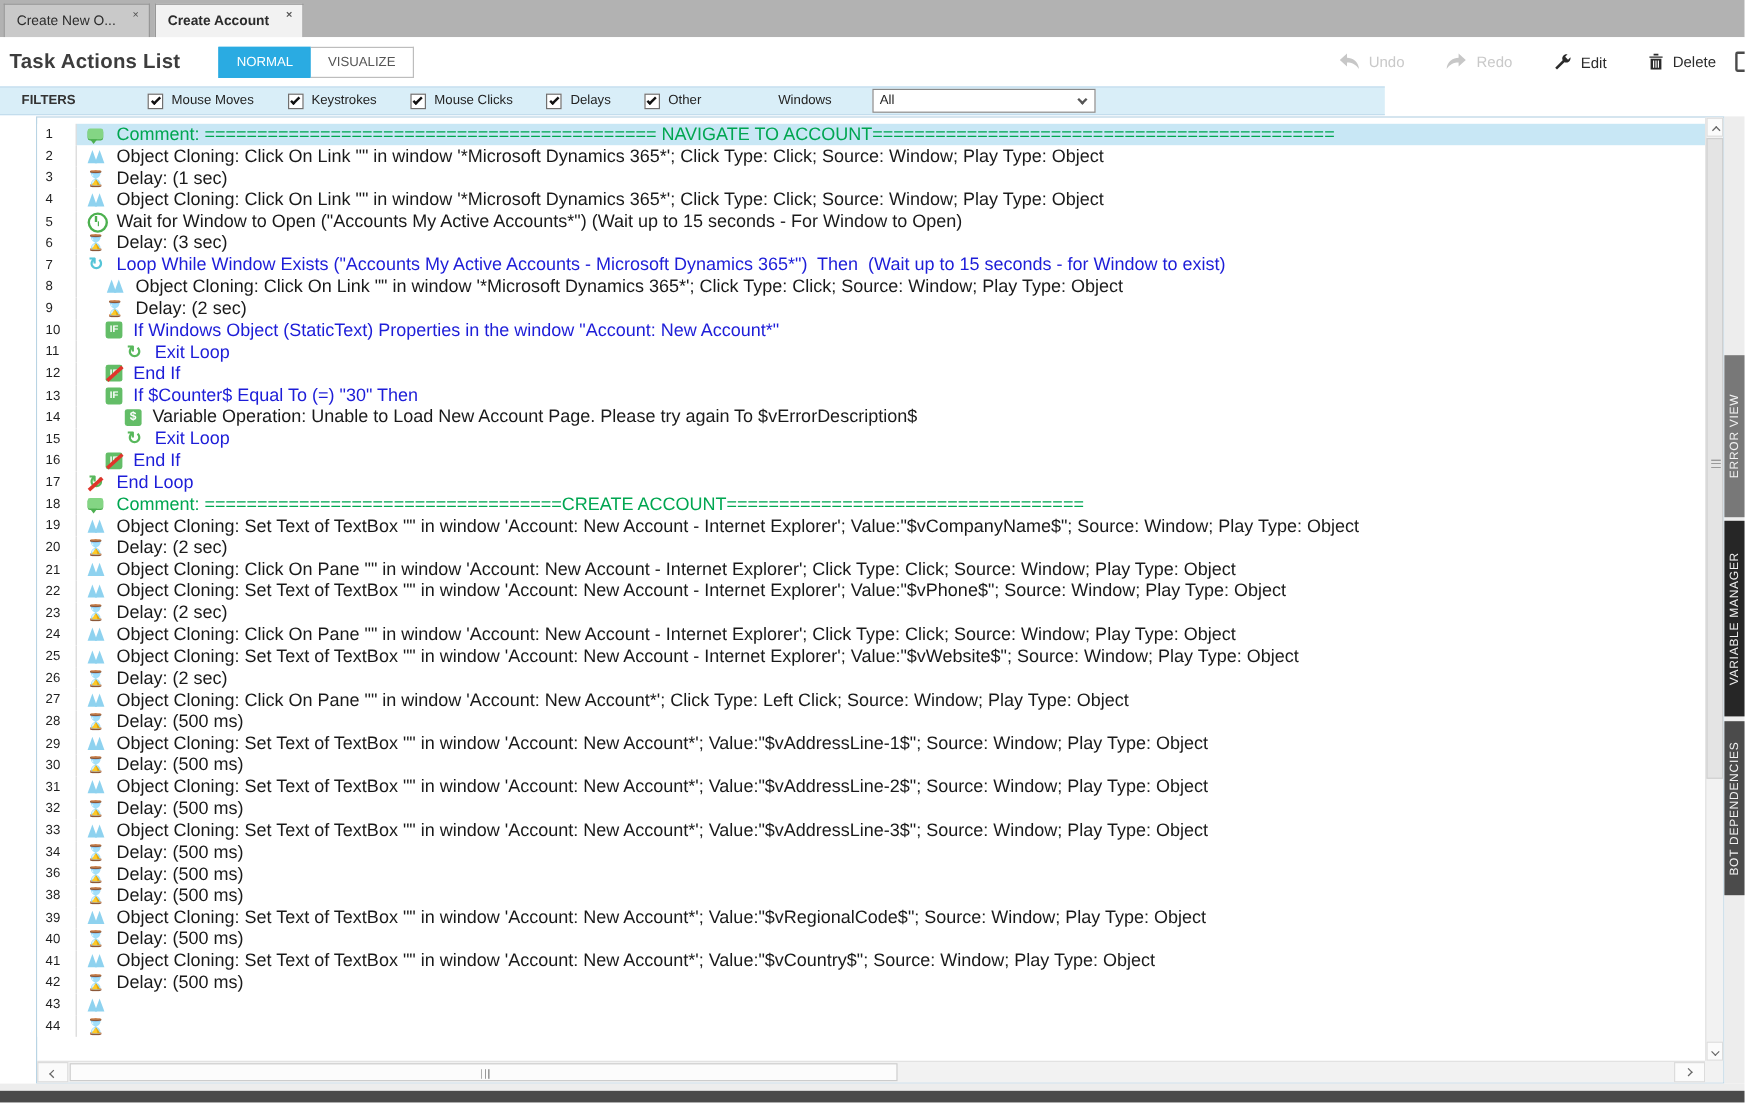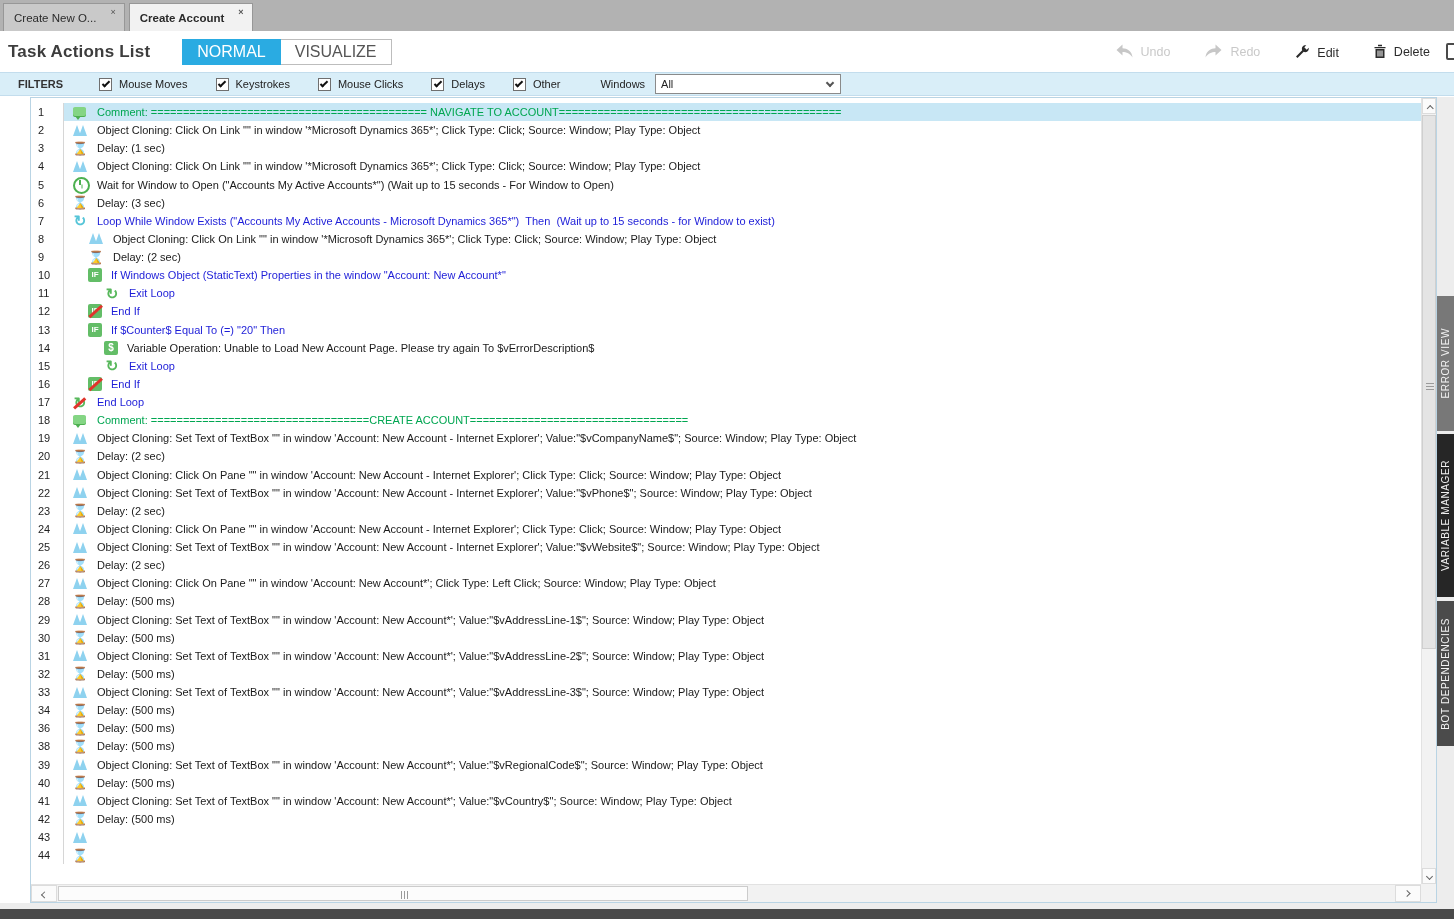--- a/index.html
+++ b/index.html
@@ -10,31 +10,31 @@
   
   .tabbar { position:absolute; left:0; top:0; width:1454px; height:31px; background:#b2b2b2; display:flex; align-items:flex-end; padding-left:3px; }
   .wtab { height:28px; display:flex; align-items:center; padding:0 8px 0 10px; font-size:11.5px; color:#2b2b2b; background:#c9c9c9; border:1px solid #979797; border-bottom:none; margin-right:4px; min-width:113px; cursor:default; }
   .wtab.active { background:#f2f2f2; font-weight:bold; }
   .wtab .tab-close { margin-left:auto; font-size:9px; color:#555; align-self:flex-start; padding:3px 0 0 14px; }
 
   
   .header { position:absolute; left:0; top:31px; width:1454px; height:41px; background:#fff; display:flex; align-items:center; }
   .page-title { font-size:17px; font-weight:bold; color:#3d3d3d; margin-left:8px; letter-spacing:0.2px; }
   .seg { display:flex; margin-left:32px; height:26px; }
-  .seg-btn { display:flex; align-items:center; justify-content:center; padding:0 14px; font-size:16px; cursor:pointer; }
+  .seg-btn { display:flex; align-items:center; justify-content:center; padding:0 14px; font-size:11px; cursor:pointer; }
   .seg-btn.on { background:#2aabe2; color:#fff; border:1px solid #2aabe2; }
   .seg-btn.off { background:#fff; color:#555; border:1px solid #bdbdbd; border-left:none; }
   .hdr-actions { margin-left:auto; display:flex; align-items:center; gap:34px; padding-right:24px; }
   .hbtn { display:flex; align-items:flex-end; gap:7px; font-size:12.5px; color:#2b2b2b; cursor:pointer; }
   .hbtn.disabled { color:#c9c9c9; cursor:default; }
   .hbtn svg { display:block; }
   .partial-icon { position:absolute; right:-7px; top:12px; width:15px; height:17px; border:2px solid #4a4a4a; border-radius:2px; background:#fff; }
 
   
-  .filters { position:absolute; left:0; top:72px; width:1454px; height:24px; background:#d9eef8; border-top:1px solid #c3dded; border-bottom:1px solid #c3dded; display:flex; align-items:center; padding-left:18px; }
+  .filters { position:absolute; left:0; top:72px; width:1154px; height:24px; background:#d9eef8; border-top:1px solid #c3dded; border-bottom:1px solid #c3dded; display:flex; align-items:center; padding-left:18px;gap:24px; }
   .filters-label { font-size:11px; font-weight:bold; color:#333; margin-right:36px; }
   .fitem { display:flex; align-items:center; gap:7px; margin-right:28px; font-size:11px; color:#222; cursor:pointer; }
   .cbox { width:13px; height:13px; background:#fff; border:1px solid #6f6f6f; display:flex; align-items:center; justify-content:center; }
   .checkmark { width:8px; height:4px; border-left:2px solid #111; border-bottom:2px solid #111; transform:rotate(-45deg) translate(0.5px,-0.5px); }
   .win-label { font-size:11px; color:#222; margin:0 10px 0 12px; }
   .win-select { width:186px; height:20px; background:#fff; border:1px solid #8a8a8a; display:flex; align-items:center; font-size:11px; color:#222; padding-left:5px; cursor:pointer; position:relative; }
   .win-select .chev { position:absolute; right:7px; top:5px; }
 
   
   .chev { width:6px; height:6px; border-top:2px solid #555; border-right:2px solid #555; display:inline-block; }
@@ -43,21 +43,21 @@
   .chev.left  { transform:rotate(-135deg) translate(-1px,-1px); }
   .chev.right { transform:rotate(45deg) translate(-1px,1px); }
 
   
   .panel { position:absolute; left:30px; top:97px; width:1407px; height:806px; border:1px solid #b9d4e4; background:#fff; }
   .rows { position:absolute; left:0; top:5px; right:15px; bottom:18px; overflow:hidden; }
   .row { display:flex; height:18.14px; align-items:stretch; }
   .row-num { width:33px; flex:none; padding-left:7px; font-size:11px; color:#1f1f1f; border-right:1px solid #d6d6d6; display:flex; align-items:center; background:#fff; }
   .row-content { flex:1; display:flex; align-items:center; padding-left:8px; }
   .row.selected .row-content { background:#c8e7f5; }
-  .row-text { margin-left:9px; font-size:11px; white-space:pre; }
+  .row-text { margin-left:9px; font-size:15px; white-space:pre; }
   .c-green { color:#00a651; }
   .c-blue  { color:#1d1dd8; }
   .c-black { color:#1a1a1a; }
 
   
   .row-icon { position:relative; width:16px; height:15px; flex:none; display:flex; align-items:center; justify-content:center; font-size:13px; line-height:1; }
   .icon-comment { }
   .icon-comment::before { content:""; position:absolute; left:1px; top:2px; width:13px; height:9px; background:#84d584; border-radius:2px; box-shadow:0 1px 0 #4daf50; }
   .icon-comment::after { content:""; position:absolute; left:3px; top:11px; width:0; height:0; border-left:3px solid transparent; border-right:3px solid transparent; border-top:4px solid #4daf50; }
   .icon-object-cloning::before, .icon-object-cloning::after { content:""; width:0; height:0; border-left:4px solid transparent; border-right:4px solid transparent; border-bottom:11px solid #8ed2ef; margin:0 -1px; }
@@ -281,21 +281,21 @@
           <div class="row-num">12</div>
           <div class="row-content">
             <span class="row-icon icon-end-if" style="margin-left: 16px;">IF</span>
             <span class="row-text c-blue">End If</span>
           </div>
         </div>
         <div class="row">
           <div class="row-num">13</div>
           <div class="row-content">
             <span class="row-icon icon-if" style="margin-left: 16px;">IF</span>
-            <span class="row-text c-blue">If $Counter$ Equal To (=) "20" Then</span>
+            <span class="row-text c-blue">If $Counter$ Equal To (=) "30" Then</span>
           </div>
         </div>
         <div class="row">
           <div class="row-num">14</div>
           <div class="row-content">
             <span class="row-icon icon-variable" style="margin-left: 32px;">$</span>
             <span class="row-text c-black">Variable Operation: Unable to Load New Account Page. Please try again To $vErrorDescription$</span>
           </div>
         </div>
         <div class="row">

